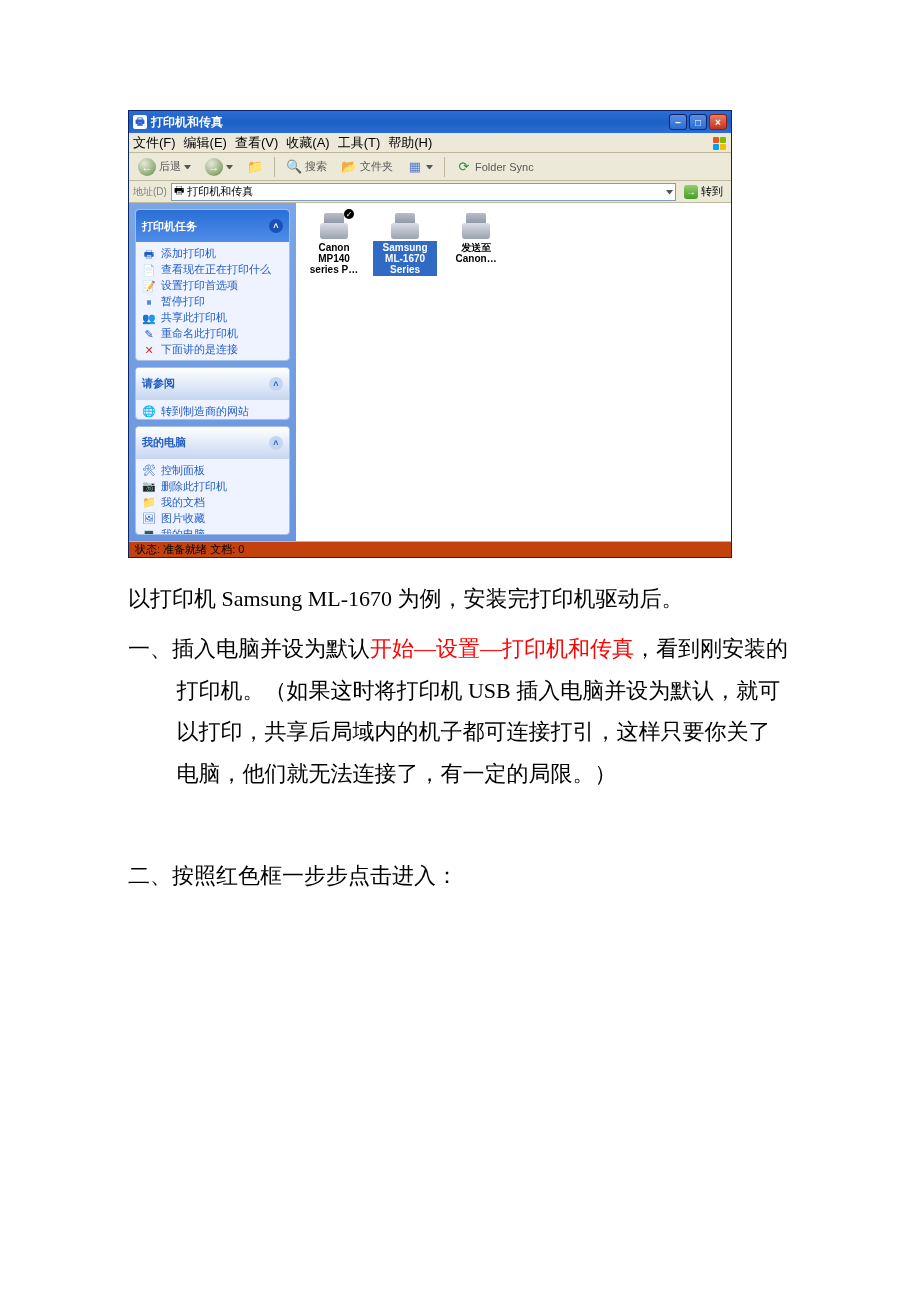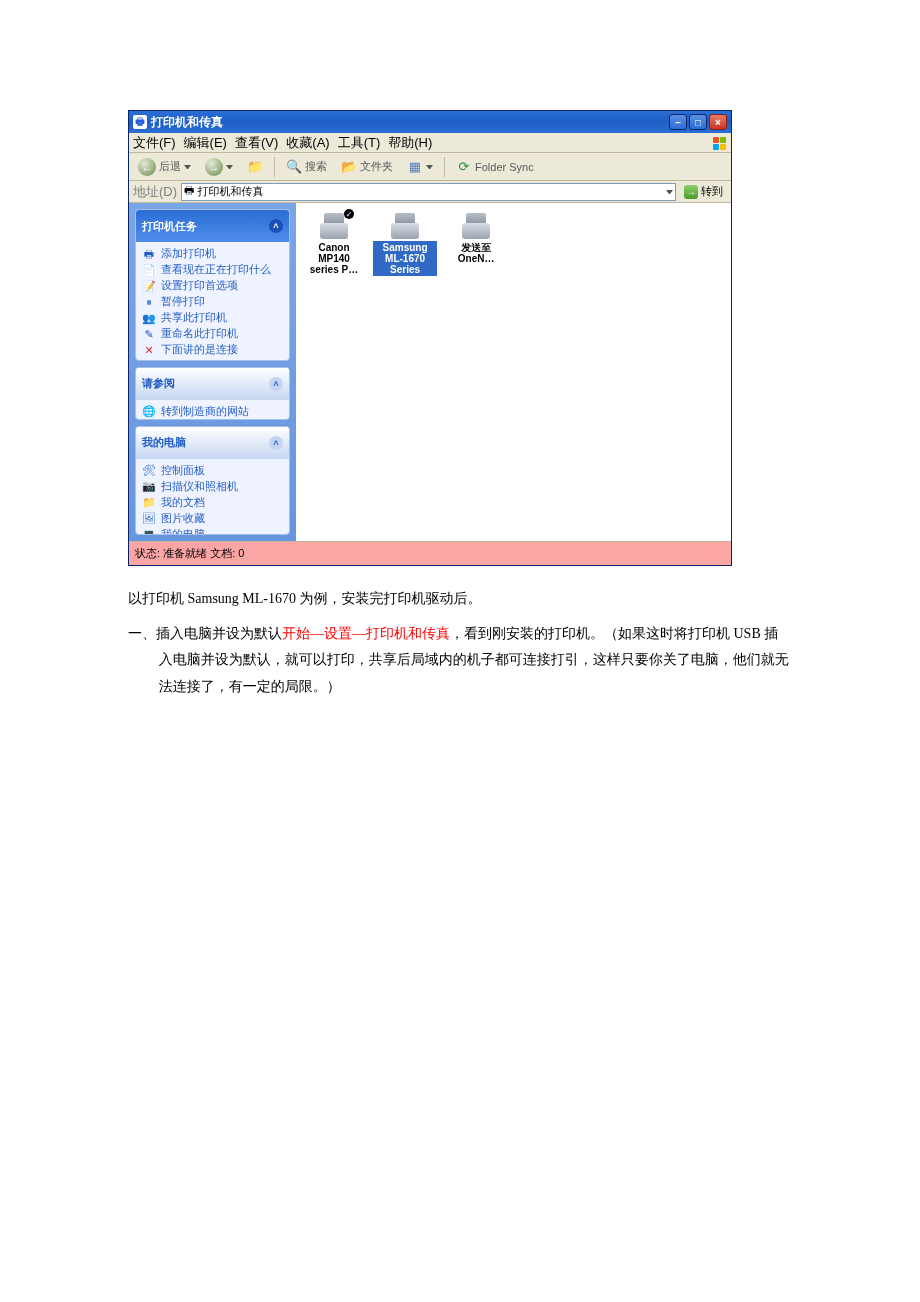--- a/index.html
+++ b/index.html
@@ -95,21 +95,21 @@
   .dd::before{content:"";display:block;border-left:3px solid transparent;border-right:3px solid transparent;border-top:4px solid #555;margin-top:2px;}
   .addrbar {
     background:#ece9d8;
     height:22px;
     display:flex;
     align-items:center;
     padding:0 4px;
     gap:4px;
     border-bottom:1px solid #c0b89c;
   }
-  .addrbar .lbl { font-size:13px;color:#808080;}
+  .addrbar .lbl { font-size:10px;color:#808080;}
   .addrbar .field {
     flex:1; height:18px; background:#fff; border:1px solid #7f9db9;
     display:flex;align-items:center;padding:0 2px;gap:3px;font-size:11px;
   }
   .addrbar .go {
     display:flex;align-items:center;gap:3px;font-size:11px;color:#000;
     padding:0 4px;height:18px;
   }
   .addrbar .go .arrow {
     width:14px;height:14px;border-radius:3px;
@@ -181,27 +181,27 @@
     position:absolute;top:2px;left:8px;width:20px;height:12px;
     background:linear-gradient(#b8bec8,#8a91a0);border-radius:2px;
   }
   .printer-icon .check{
     position:absolute;top:-2px;right:-2px;width:10px;height:10px;border-radius:50%;
     background:#000;color:#fff;font-size:8px;display:flex;align-items:center;justify-content:center;
   }
   .printer-label { line-height:11px; word-break:break-word; padding:1px 2px;font-weight:bold;}
   .printer-label.selected { background:#316ac5;color:#fff; }
   .statusbar {
-    height:24px;background:#fca5a5;border-top:1px solid #c0b89c;
+    height:16px;background:#c2410c;border-top:1px solid #c0b89c;
     display:flex;align-items:center;padding:0 6px;font-size:11px;color:#000;
   }
   
   .doc-text {
     font-family: "SimSun","Times New Roman",serif;
-    font-size: 14px;
+    font-size: 22px;
     line-height: 1.9;
     color:#000;
   }
   .doc-text .para { margin-bottom: 8px; }
   .doc-text .indent { padding-left: 2.2em; text-indent: -2.2em; }
   .doc-text .indent2 { padding-left: 2.2em; }
   .doc-text .red { color: #ff0000; }
   .gap { height: 26px; }
 </style>
 </head>
@@ -344,21 +344,21 @@
           <span>我的电脑</span>
           <span class="chev">˄</span>
         </div>
         <ul>
           <li>
               <span class="li-icon">🛠</span>
               <span>控制面板</span>
             </li>
           <li>
               <span class="li-icon">📷</span>
-              <span>扫描仪和照相机</span>
+              <span>删除此打印机</span>
             </li>
           <li>
               <span class="li-icon">📁</span>
               <span>我的文档</span>
             </li>
           <li>
               <span class="li-icon">🖼</span>
               <span>图片收藏</span>
             </li>
           <li>
@@ -384,21 +384,21 @@
           <div class="top"></div>
             <div class="body"></div>
         </div>
         <div class="printer-label selected">Samsung ML-1670 Series</div>
       </div>
       <div class="printer-item">
         <div class="printer-icon">
           <div class="top"></div>
             <div class="body"></div>
         </div>
-        <div class="printer-label">发送至 OneN…</div>
+        <div class="printer-label">发送至 Canon…</div>
       </div>
     </div>
 
   </div>
 
   <div class="statusbar">
     <span>状态: 准备就绪  文档: 0</span>
   </div>
 
 </div>
@@ -409,14 +409,15 @@
 
   <div class="para indent">
     <span>一、</span><span>插入电脑并设为默认</span><span class="red">开始—设置—打印机和传真</span><span>，看到刚安装的打印机。（如果这时将打印机 USB 插入电脑并设为默认，就可以打印，共享后局域内的机子都可连接打引，这样只要你关了电脑，他们就无法连接了，有一定的局限。）</span>
   </div>
 
   <div class="gap"></div>
 
 
   <div class="gap"></div>
 
+  <div class="para">二、按照红色框一步步点击进入：</div>
 
 </div>
 
 </body></html>

